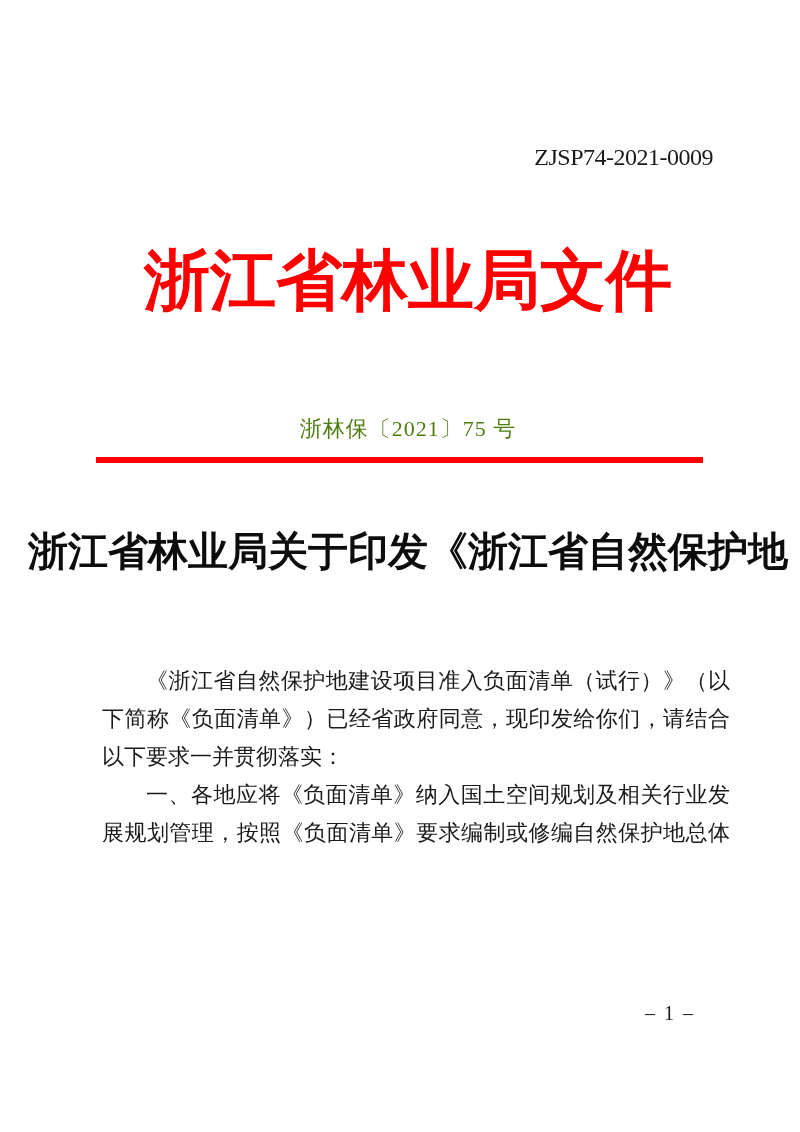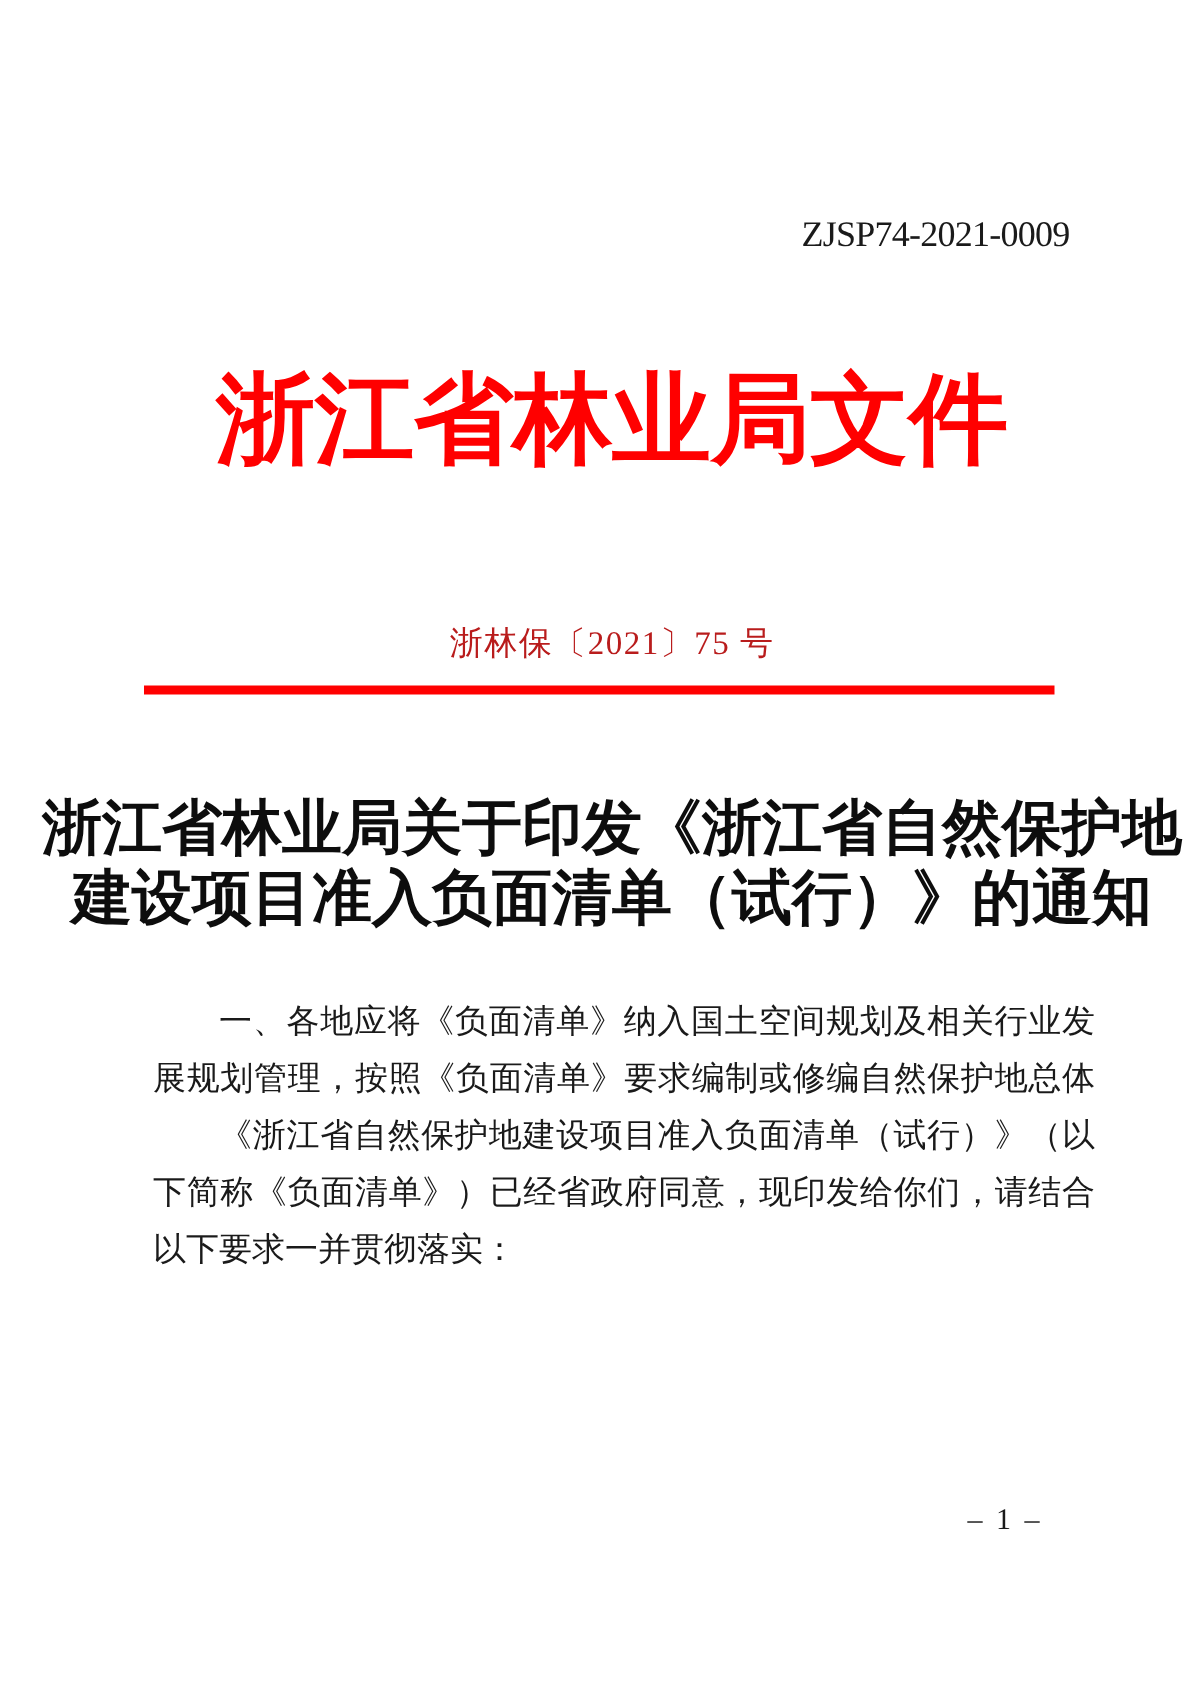--- a/index.html
+++ b/index.html
@@ -10,21 +10,21 @@
   }
   .doc-code {
     position:absolute; top:144px; right:87px;
     font-size:24px; letter-spacing:-0.5px; color:#1a1a1a;
   }
   .centered { position:absolute; left:16px; width:784px; text-align:center; }
   .banner {
     top:246px; font-size:66px; font-weight:bold; color:#ff0000;
     line-height:70px; letter-spacing:0px; white-space:nowrap;
   }
-  .doc-number { top:414px; font-size:22px; letter-spacing:1px; color:#b91c1c; }
+  .doc-number { top:414px; font-size:22px; letter-spacing:1px; color:#4d7c0f; }
   .red-line {
     position:absolute; left:96px; top:457px; width:607px; height:6px;
     background:#ff0000;
   }
   .doc-title {
     top:528px; font-size:40px; font-weight:bold; line-height:47px; color:#0d0d0d;
   }
   .body-text {
     position:absolute; left:102px; top:662px; width:628px;
     font-size:22px; line-height:38px; color:#1a1a1a;
@@ -45,30 +45,29 @@
   <div class="doc-code">ZJSP74-2021-0009</div>
 
   <div class="centered banner">浙江省林业局文件</div>
 
   <div class="centered doc-number">浙林保〔2021〕75 号</div>
 
   <div class="red-line"></div>
 
   <div class="centered doc-title">
     <div>浙江省林业局关于印发《浙江省自然保护地</div>
-    <div>建设项目准入负面清单（试行）》的通知</div>
   </div>
 
   <div class="body-text">
     <div>
-      <div class="bline ind">一、各地应将《负面清单》纳入国土空间规划及相关行业发</div>
-      <div class="bline">展规划管理，按照《负面清单》要求编制或修编自然保护地总体</div>
-    </div>
-    <div>
       <div class="bline ind">《浙江省自然保护地建设项目准入负面清单（试行）》（以</div>
       <div class="bline">下简称《负面清单》）已经省政府同意，现印发给你们，请结合</div>
       <div class="lline">以下要求一并贯彻落实：</div>
+    </div>
+    <div>
+      <div class="bline ind">一、各地应将《负面清单》纳入国土空间规划及相关行业发</div>
+      <div class="bline">展规划管理，按照《负面清单》要求编制或修编自然保护地总体</div>
     </div>
   </div>
 
   <div class="page-num">– 1 –</div>
 
 </div>
 
 </body></html>

